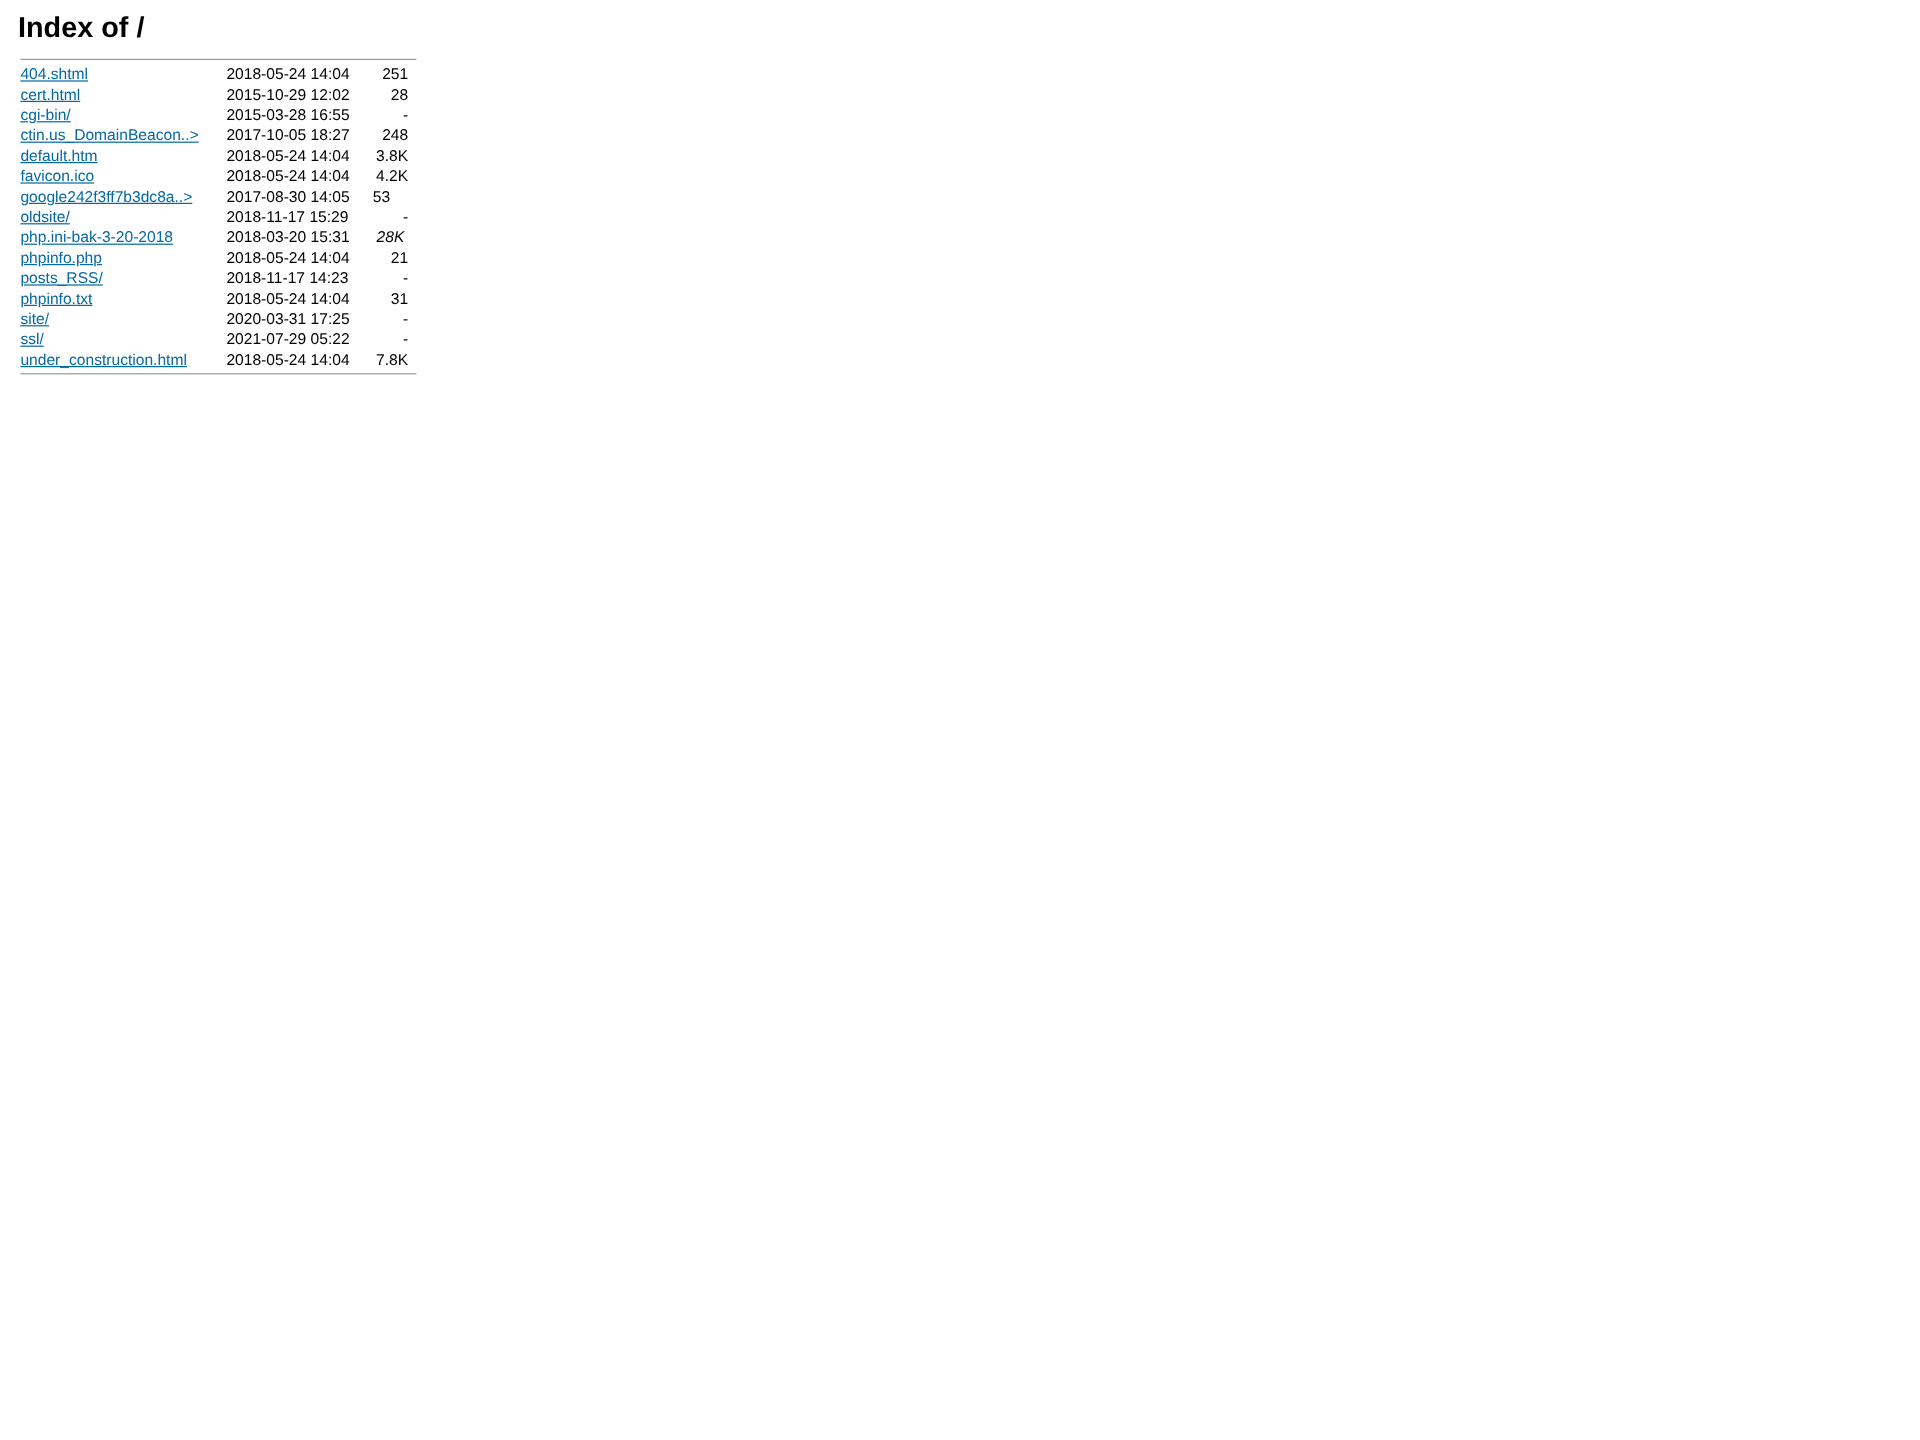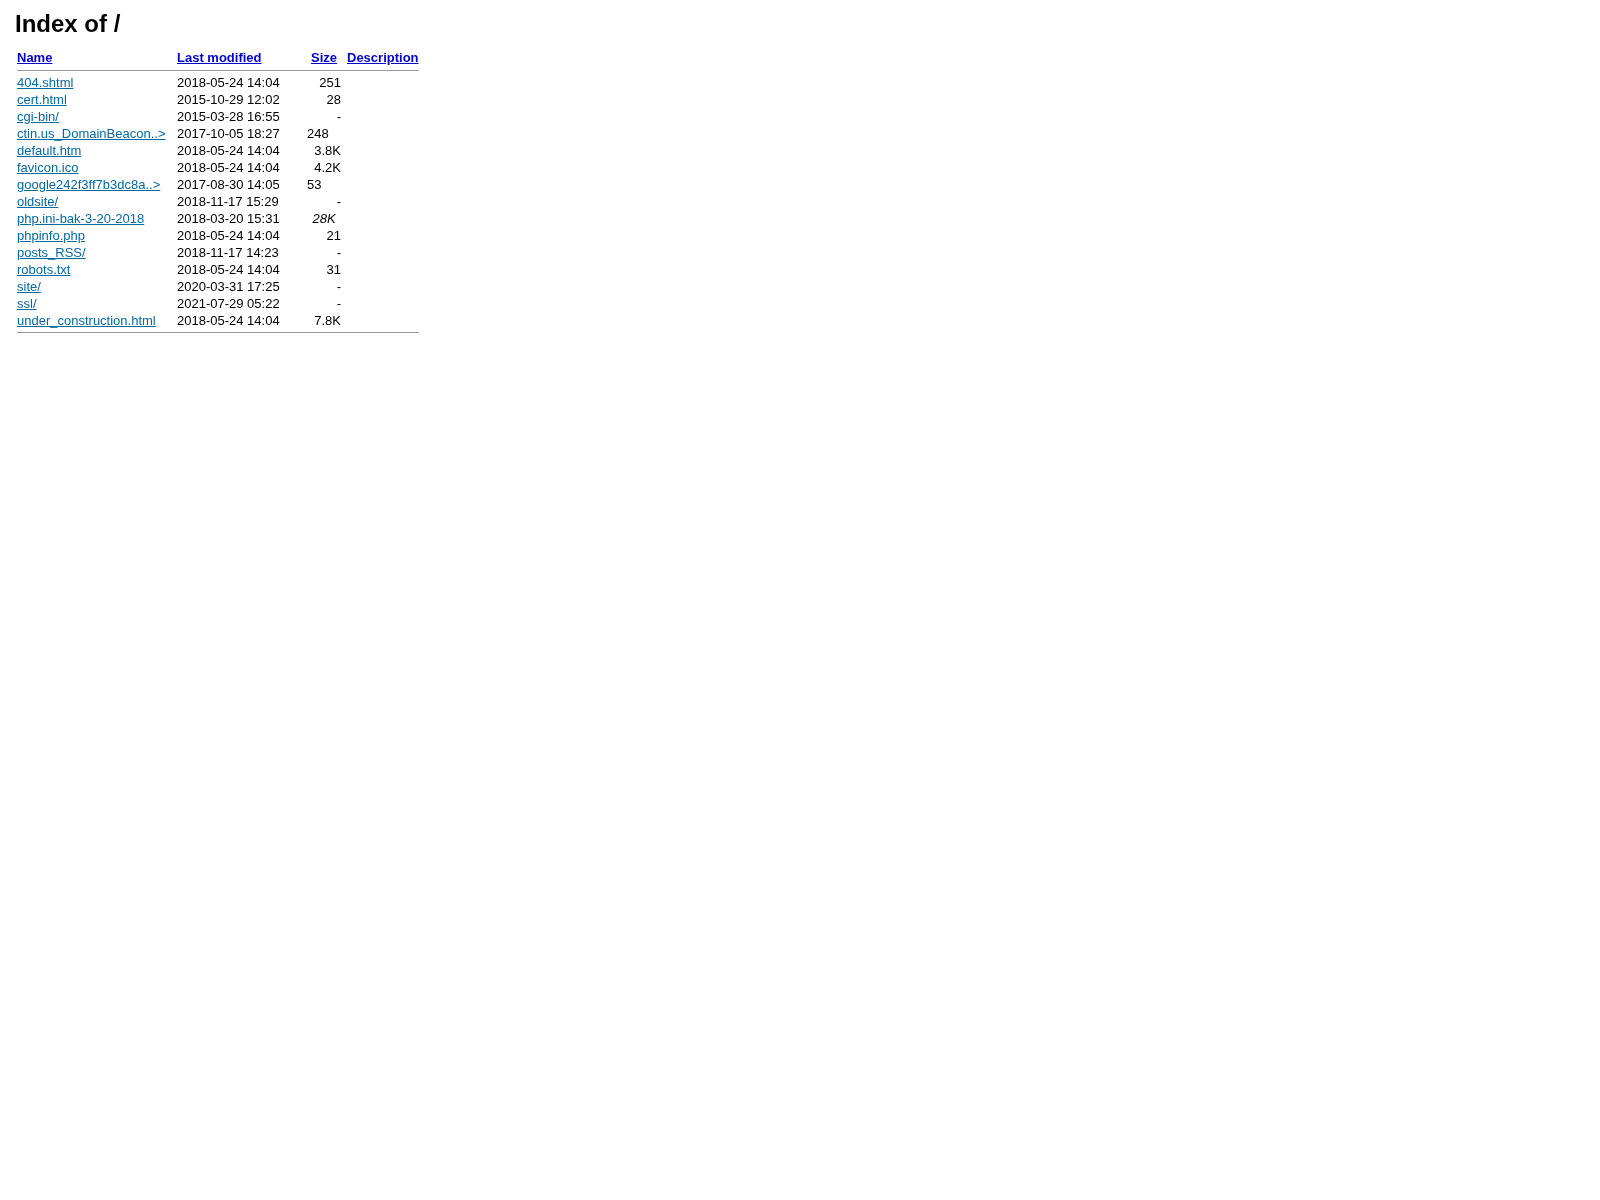--- a/index.html
+++ b/index.html
@@ -62,34 +62,20 @@
     .desc-col { min-width: 80px; }
   </style>
 </head>
 <body>
 
 <h1>Index of /</h1>
 
 <table>
   <thead>
     <tr>
-      <th class="name-col">
-        <a href="#">Name</a>
-      </th>
-      <th class="date-col">
-        <a href="#">Last modified</a>
-      </th>
-      <th class="size-col">
-        <a href="#">Size</a>
-      </th>
-      <th class="desc-col">
-        <a href="#">Description</a>
-      </th>
-    </tr>
-    <tr>
       <td colspan="4">
           <hr class="top">
         </td>
     </tr>
   </thead>
   <tbody id="file-rows">
   <tr>
         <td class="name"><a href="#">404.shtml</a></td>
         <td>2018-05-24 14:04</td>
         <td class="size" style="text-align: right;">251</td>
@@ -103,21 +89,21 @@
       </tr>
       <tr>
         <td class="name"><a href="#">cgi-bin/</a></td>
         <td>2015-03-28 16:55</td>
         <td class="size" style="text-align: right;">-</td>
         <td></td>
       </tr>
       <tr>
         <td class="name"><a href="#">ctin.us_DomainBeacon..&gt;</a></td>
         <td>2017-10-05 18:27</td>
-        <td class="size" style="text-align: left;">248</td>
+        <td class="size" style="text-align: right;">248</td>
         <td></td>
       </tr>
       <tr>
         <td class="name"><a href="#">default.htm</a></td>
         <td>2018-05-24 14:04</td>
         <td class="size" style="text-align: right;">3.8K</td>
         <td></td>
       </tr>
       <tr>
         <td class="name"><a href="#">favicon.ico</a></td>
@@ -149,21 +135,21 @@
         <td class="size" style="text-align: right;">21</td>
         <td></td>
       </tr>
       <tr>
         <td class="name"><a href="#">posts_RSS/</a></td>
         <td>2018-11-17 14:23</td>
         <td class="size" style="text-align: right;">-</td>
         <td></td>
       </tr>
       <tr>
-        <td class="name"><a href="#">robots.txt</a></td>
+        <td class="name"><a href="#">phpinfo.txt</a></td>
         <td>2018-05-24 14:04</td>
         <td class="size" style="text-align: right;">31</td>
         <td></td>
       </tr>
       <tr>
         <td class="name"><a href="#">site/</a></td>
         <td>2020-03-31 17:25</td>
         <td class="size" style="text-align: right;">-</td>
         <td></td>
       </tr>

